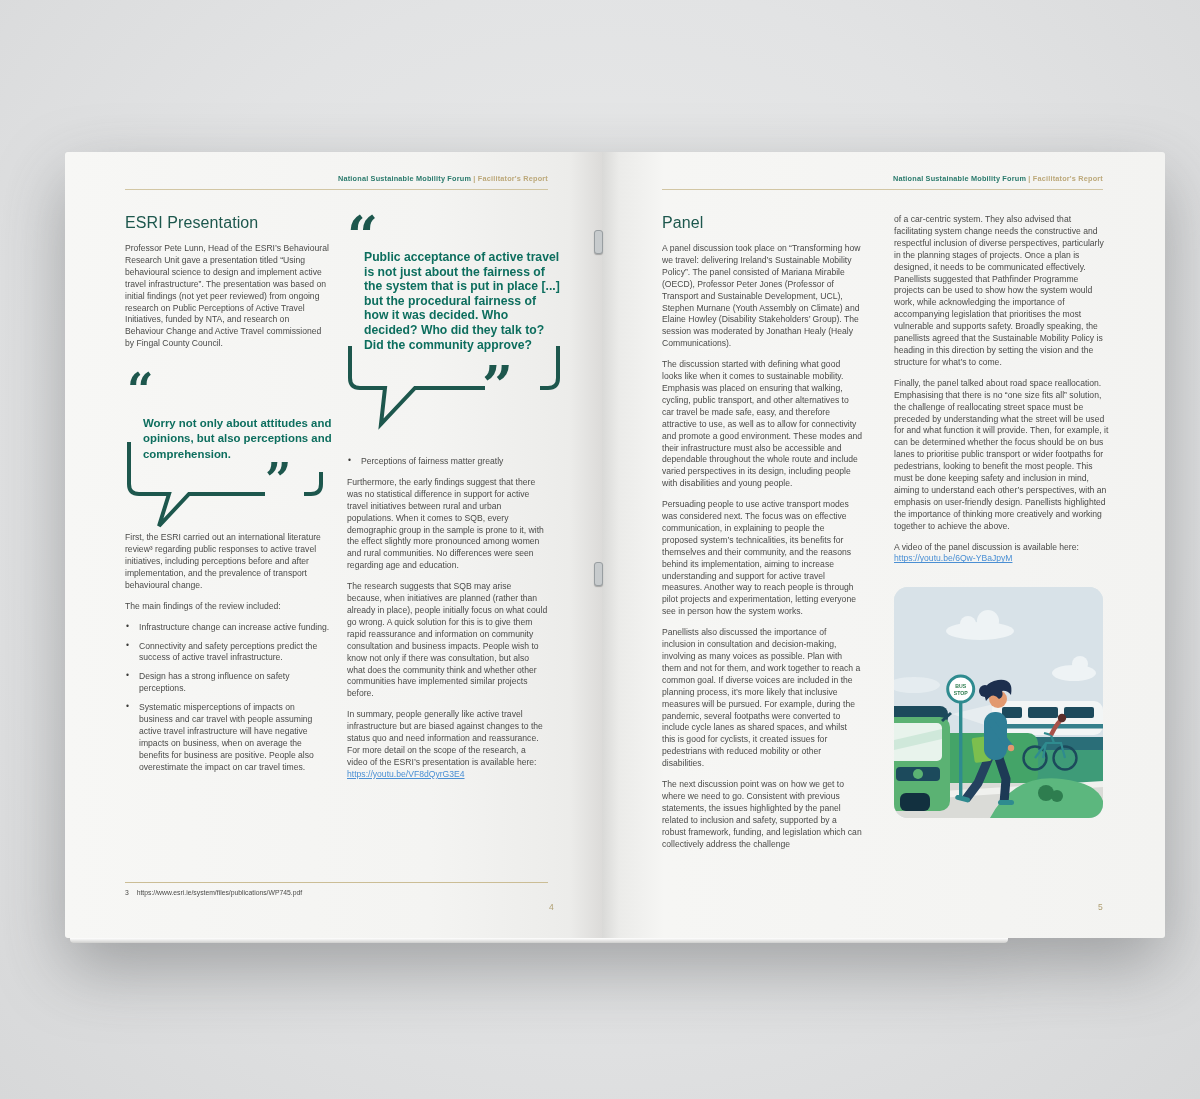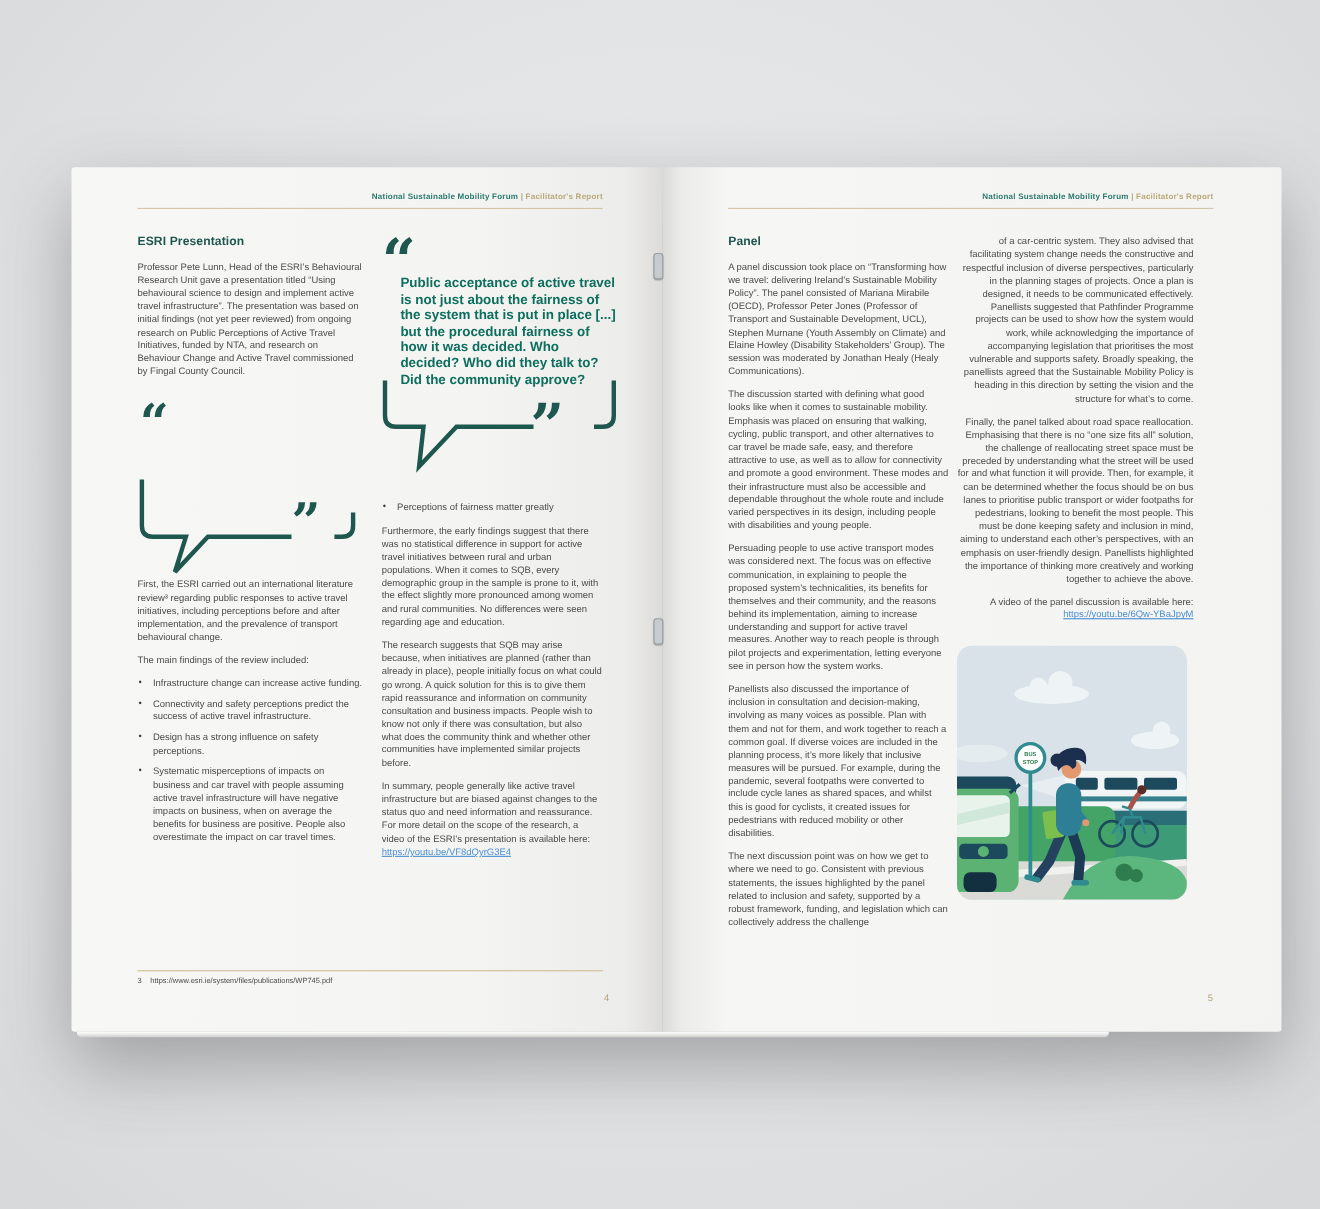--- a/index.html
+++ b/index.html
@@ -21,27 +21,27 @@
 
   .page-hd{position:absolute;top:22px;font-size:7.3px;font-weight:bold;letter-spacing:.2px;white-space:nowrap;}
   .page-hd .forum{color:#2a7a6c;}
   .page-hd .sep,.page-hd .rep{color:#bca879;}
   .page-left .page-hd{right:54px}.page-right .page-hd{right:62px}
   .hd-rule{position:absolute;top:37px;height:1px;background:#c9ba90;opacity:.8;}
   .page-left .hd-rule{left:60px;right:54px}.page-right .hd-rule{left:60px;right:62px}
 
   .content{position:absolute;top:62px;display:flex;}
   .page-left .content{left:60px;width:423px;gap:17px;}
-  .page-right .content{left:60px;width:441px;gap:8px;}
+  .page-right .content{left:60px;width:441px;gap:32px;}
   .colA{width:205px;flex:none;}
   .colB{width:201px;flex:none;position:relative;}
   .colC{width:200px;flex:none;}
-  .colD{width:215px;flex:none;text-align:right;}
-
-  h1{font-size:11px;color:#1d574d;margin:0 0 11px;font-weight:bold;letter-spacing:.1px;}
+  .colD{width:215px;flex:none;}
+
+  h1{font-size:16px;color:#1d574d;margin:0 0 11px;font-weight:normal;letter-spacing:.1px;}
   p{margin:0 0 9px;font-size:8.6px;line-height:11.9px;color:#4b4b49;}
   ul{list-style:none;margin:2px 0 9px;padding:0;}
   li{position:relative;padding-left:14px;margin-bottom:7px;font-size:8.6px;line-height:11.9px;color:#4b4b49;}
   li::before{content:"\2022";position:absolute;left:1px;top:-1px;color:#3c3c3a;}
   a{color:#4a8fd3;text-decoration:underline;}
 
   .qblock{position:relative;}
   .qb1{height:154px;margin-top:28px;}
   .qb2{height:224px;margin-top:8px;margin-bottom:10px;}
   .qmark{position:absolute;font-family:"DejaVu Serif",serif;font-weight:bold;color:#1d574d;line-height:.55;}
@@ -81,20 +81,21 @@
       </div>
       <div class="hd-rule"></div>
 
       <div class="content">
         <div class="colA">
           <h1>ESRI Presentation</h1>
           <p>Professor Pete Lunn, Head of the ESRI’s Behavioural Research Unit gave a presentation titled “Using behavioural science to design and implement active travel infrastructure”. The presentation was based on initial findings (not yet peer reviewed) from ongoing research on Public Perceptions of Active Travel Initiatives, funded by NTA, and research on Behaviour Change and Active Travel commissioned by Fingal County Council.</p>
 
           <div class="qblock qb1">
             <span class="qmark open">“</span>
+            <p class="qtext">Worry not only about attitudes and opinions, but also perceptions and comprehension.</p>
             <svg class="qframe" viewBox="0 0 205 90">
               <path d="M4 2 L4 44 Q4 54 14 54 L44 54 L34 86 L64 54 L140 54"></path>
               <path d="M196 32 L196 44 Q196 54 186 54 L179 54"></path>
             </svg>
             <span class="qmark close">”</span>
           </div>
 
           <p>First, the ESRI carried out an international literature review³ regarding public responses to active travel initiatives, including perceptions before and after implementation, and the prevalence of transport behavioural change.</p>
           <p>The main findings of the review included:</p>
           <ul>

